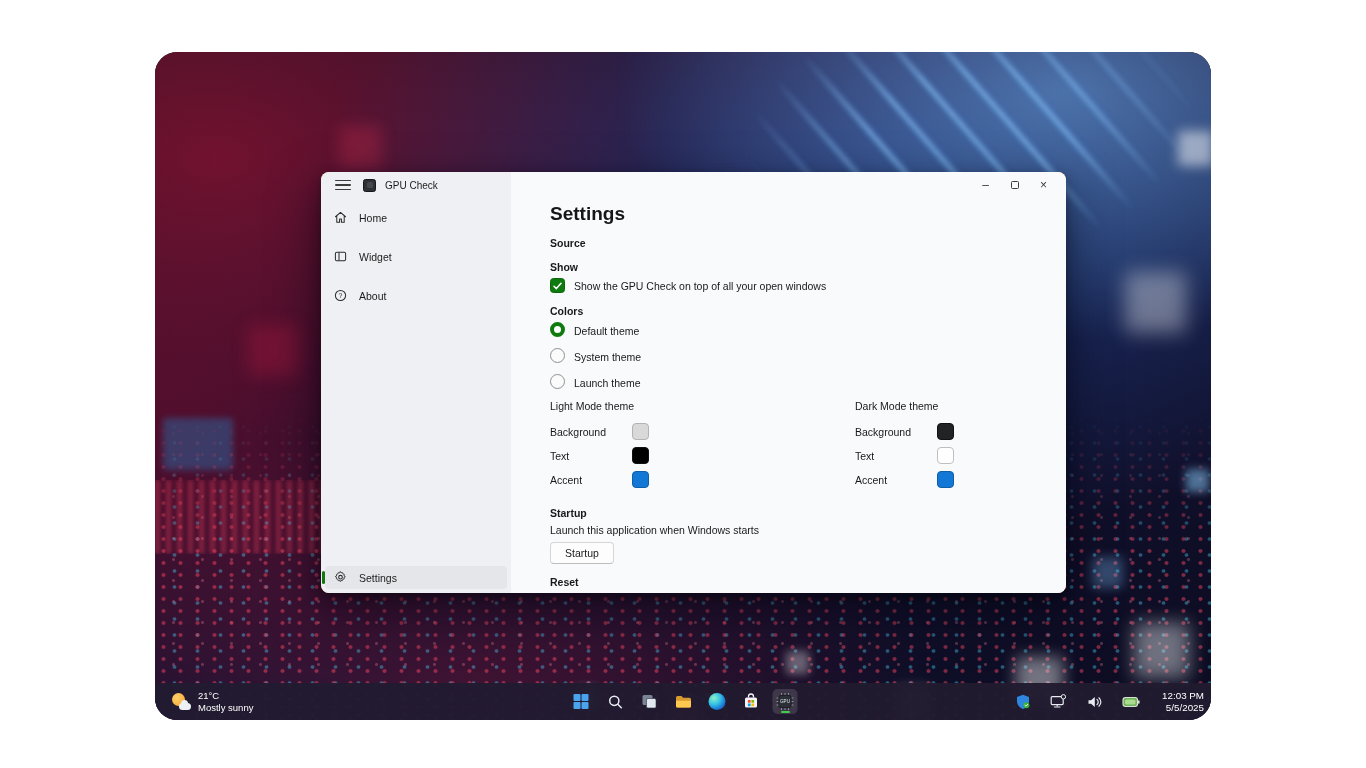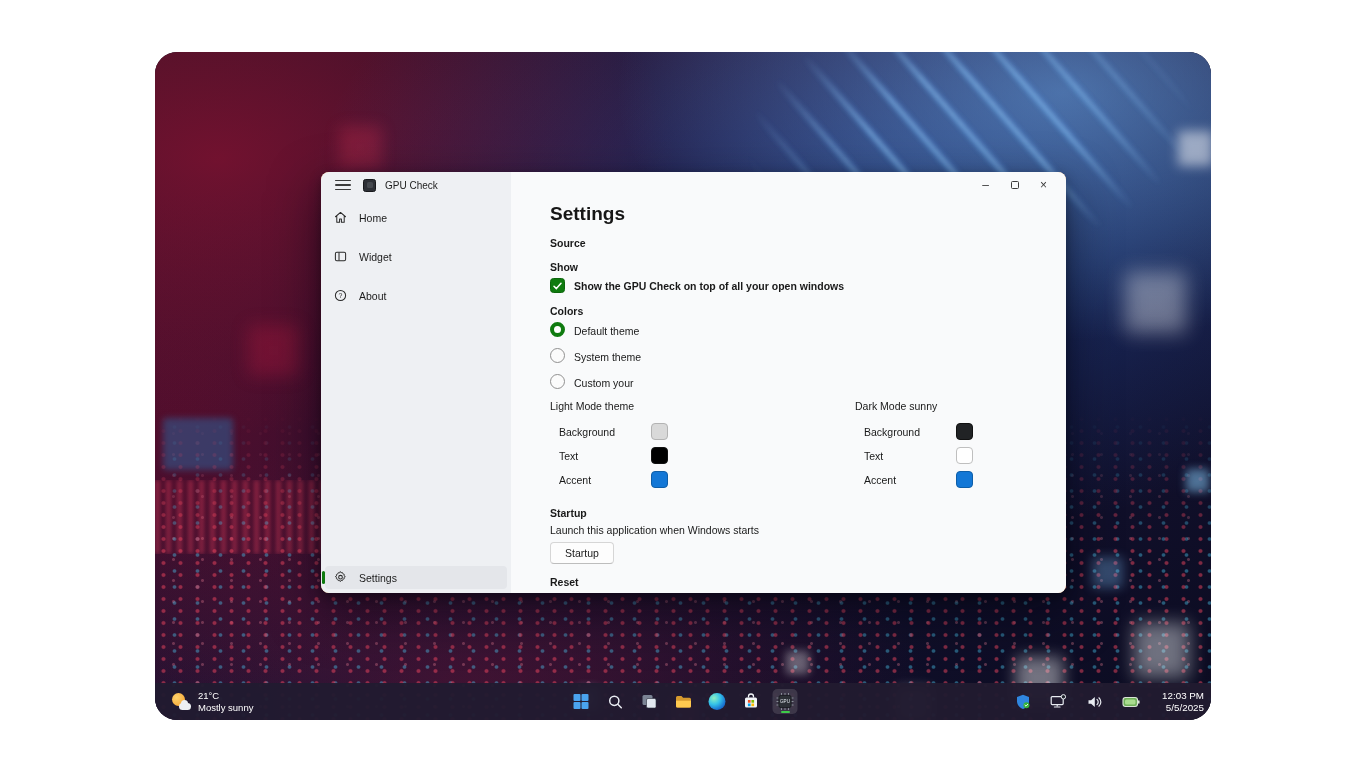--- a/index.html
+++ b/index.html
@@ -95,33 +95,33 @@
   .mainarea { flex:1; display:flex; flex-direction:column; background:#f9fafb; min-width:0; }
   .titlebar-right { height:26px; display:flex; align-items:center; justify-content:flex-end; }
   .winctl { width:29px; height:24px; display:flex; align-items:center; justify-content:center; background:none; border:none; color:#3c3c3c; font-size:12px; cursor:pointer; }
   .winctl:last-child { margin-right:8px; }
   .maxbox { width:8px; height:8px; border:1.2px solid #3c3c3c; border-radius:1.5px; display:block; }
 
   .content { flex:1; padding:0 20px 0 39px; overflow:hidden; color:#191919; }
   .page-title { font-size:19px; font-weight:600; margin:5px 0 6px; color:#161616; }
   .sec-label { font-size:10.5px; font-weight:700; margin:12px 0 5px; }
   .select-btn { display:inline-flex; align-items:center; gap:9px; height:22px; background:#fdfdfd; border:1px solid #d6d6d6; border-bottom-color:#c6c6c6; border-radius:4px; padding:0 9px; font-size:10px; color:#1a1a1a; cursor:pointer; font-family:inherit; }
-  .check-row { display:flex; align-items:center; gap:9px; margin:2px 0 8px;font-weight:bold; }
+  .check-row { display:flex; align-items:center; gap:9px; margin:2px 0 8px; }
   .checkbox { width:15px; height:15px; border-radius:3.5px; background:#0f7b0f; border:1px solid #0c660c; display:flex; align-items:center; justify-content:center; cursor:pointer; flex:0 0 auto; }
   .ctl-label { font-size:10.5px; cursor:default; }
   .radio-row { display:flex; align-items:flex-end; gap:9px; margin:0 0 11px; }
   .radio { width:15px; height:15px; border-radius:50%; cursor:pointer; flex:0 0 auto; }
   .radio.sel { border:4.5px solid #0f7b0f; background:#fff; }
   .radio.unsel { border:1px solid #909090; background:#fbfbfb; }
   .themes { display:flex; margin-top:4px; }
   .theme-col { width:305px; }
   .theme-col.right { width:auto; }
   .theme-head { font-size:10.5px; font-weight:400; margin:0 0 11px; }
   .theme-row { display:flex; align-items:center; height:17px; margin-bottom:7px; }
-  .theme-row .lbl { width:92px; font-size:10.5px;margin-left:9px; }
+  .theme-row .lbl { width:82px; font-size:10.5px; }
   .swatch { width:17px; height:17px; border-radius:4px; cursor:pointer; }
   .swatch.br-gray { border:1px solid #b3b3b3; }
   .swatch.br-dark { border:1px solid #111; }
   .swatch.br-blue { border:1px solid #0e5ea8; }
   .swatch.br-light { border:1px solid #bfbfbf; }
   .desc-text { font-size:10.5px; margin:3px 0 6px; }
   .w-btn { display:inline-block; background:#fdfdfd; border:1px solid #d6d6d6; border-bottom-color:#bdbdbd; border-radius:4px; padding:4px 14px; font-size:10.5px; color:#1a1a1a; cursor:pointer; font-family:inherit; }
 </style>
 </head>
 <body>
@@ -219,41 +219,41 @@
           <div class="radio-row">
             <span class="radio sel"></span>
             <span class="ctl-label">Default theme</span>
           </div>
           <div class="radio-row">
             <span class="radio unsel"></span>
             <span class="ctl-label">System theme</span>
           </div>
           <div class="radio-row">
             <span class="radio unsel"></span>
-            <span class="ctl-label">Custom your</span>
+            <span class="ctl-label">Launch theme</span>
           </div>
 
           <div class="themes">
             <div class="theme-col">
               <div class="theme-head">Light Mode theme</div>
               <div class="theme-row">
                 <span class="lbl">Background</span>
                 <span class="swatch br-gray" style="background: rgb(217, 217, 217);"></span>
               </div>
               <div class="theme-row">
                 <span class="lbl">Text</span>
                 <span class="swatch br-dark" style="background: rgb(0, 0, 0);"></span>
               </div>
               <div class="theme-row">
                 <span class="lbl">Accent</span>
                 <span class="swatch br-blue" style="background: rgb(19, 119, 214);"></span>
               </div>
             </div>
             <div class="theme-col right">
-              <div class="theme-head">Dark Mode sunny</div>
+              <div class="theme-head">Dark Mode theme</div>
               <div class="theme-row">
                 <span class="lbl">Background</span>
                 <span class="swatch br-dark" style="background: rgb(33, 35, 37);"></span>
               </div>
               <div class="theme-row">
                 <span class="lbl">Text</span>
                 <span class="swatch br-light" style="background: rgb(255, 255, 255);"></span>
               </div>
               <div class="theme-row">
                 <span class="lbl">Accent</span>

